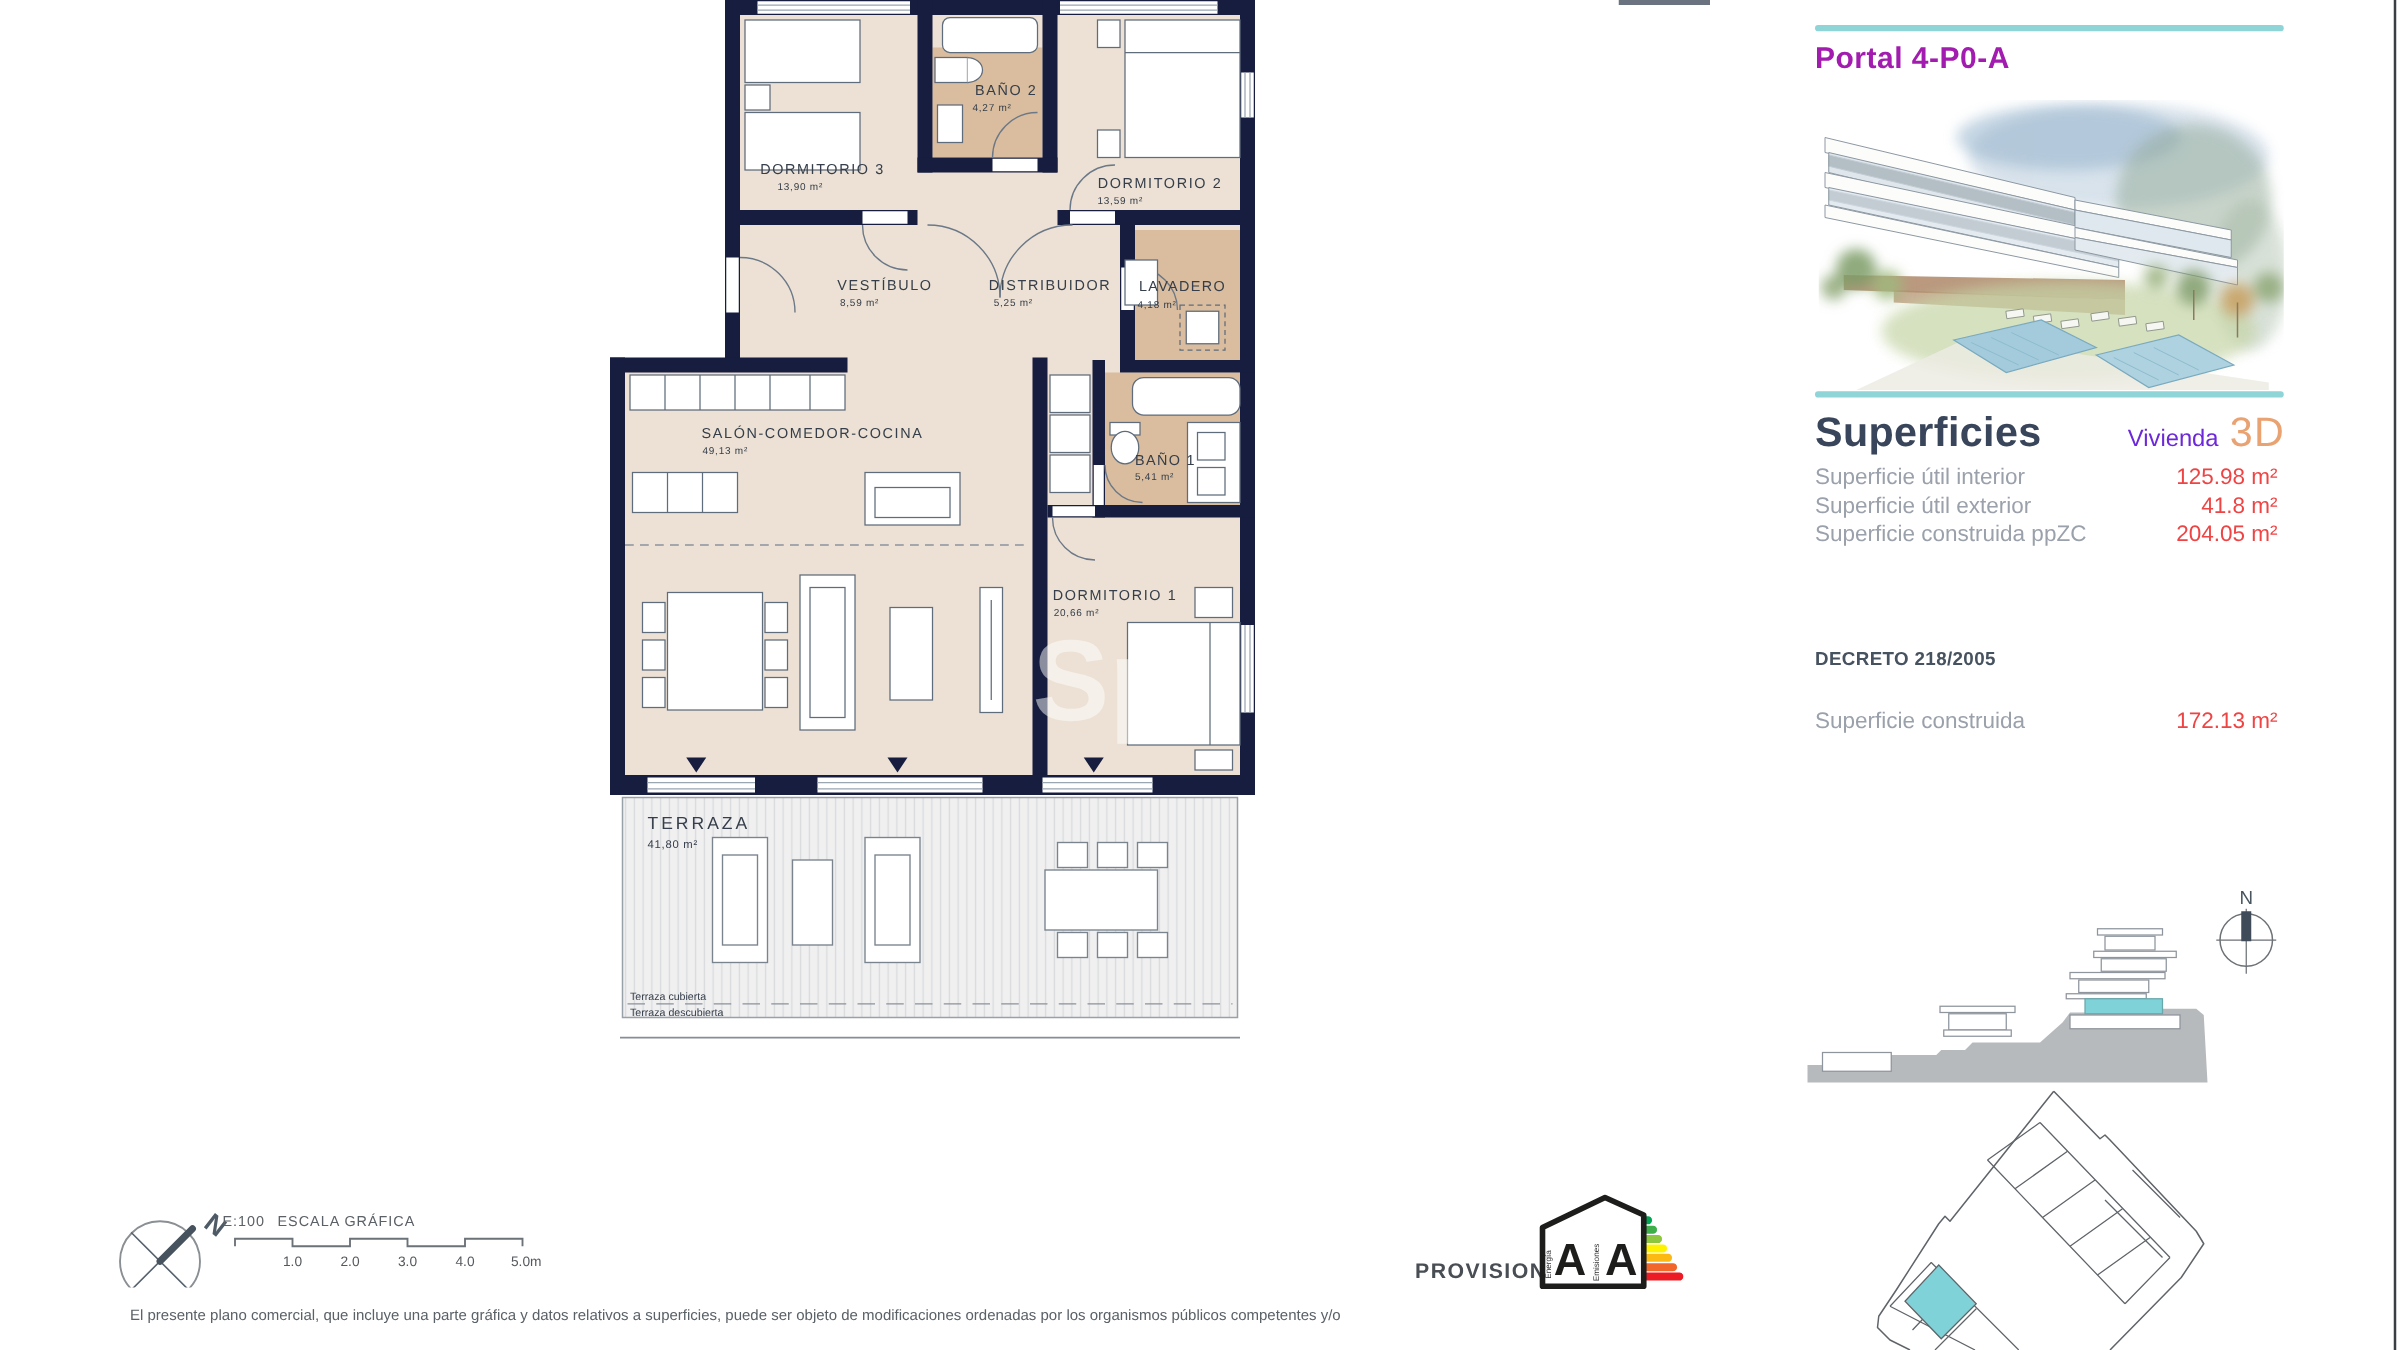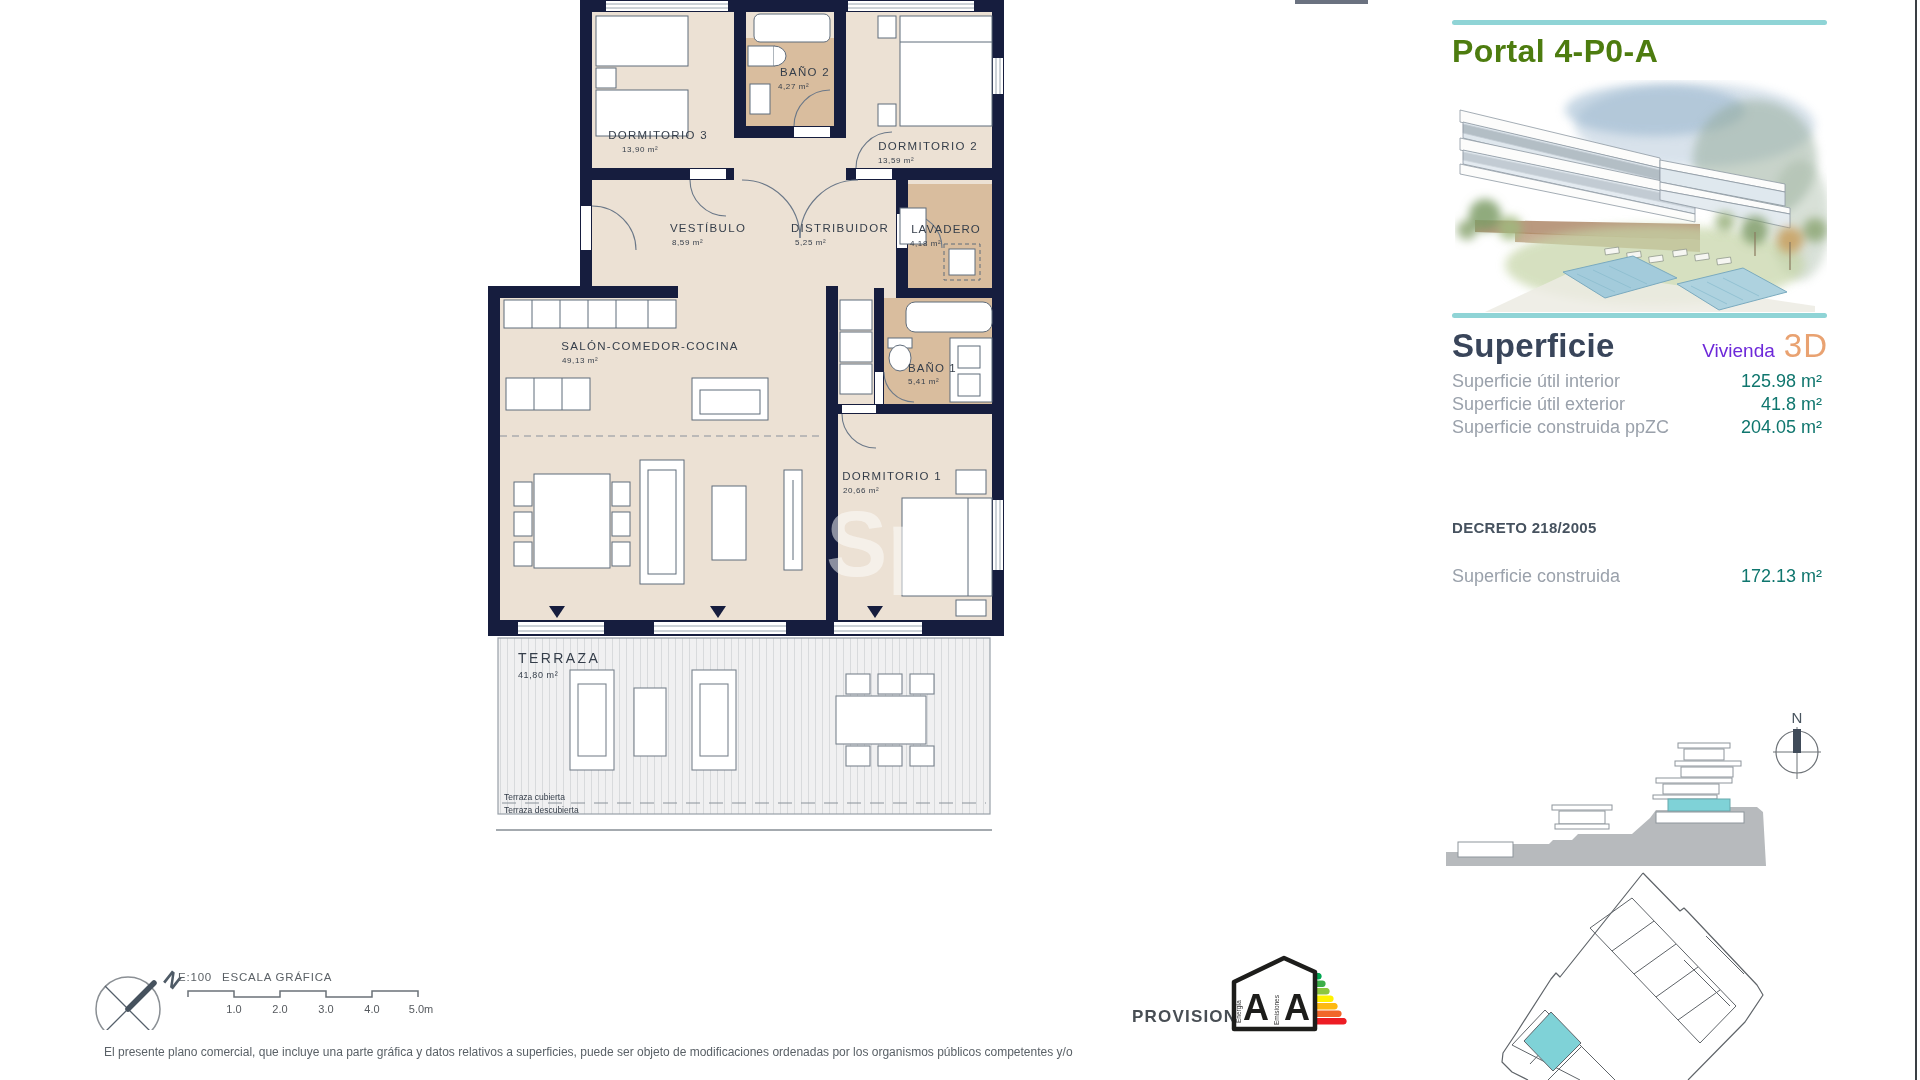--- a/index.html
+++ b/index.html
@@ -4,28 +4,28 @@
 <style>
   html,body{margin:0;padding:0;background:#ffffff;}
   body{font-family:"Liberation Sans", sans-serif;}
   #page{position:relative;width:1920px;height:1080px;background:#fff;overflow:hidden;}
   .abs{position:absolute;}
   svg text{font-family:"Liberation Sans", sans-serif;}
 
   
   #panel{position:absolute;left:1452px;top:0;width:376px;height:1080px;}
   .teal-line{position:absolute;left:0;width:375px;height:5px;background:#8fd4d6;border-radius:3px;}
-  #panel-title{position:absolute;left:0;top:33px;font-size:32px;font-weight:bold;color:#4d7c0f;letter-spacing:.4px;}
+  #panel-title{position:absolute;left:0;top:33px;font-size:24px;font-weight:bold;color:#a21caf;letter-spacing:.4px;}
   .sup-head{position:absolute;left:0;top:327px;width:376px;display:flex;align-items:baseline;}
   .sup-head .h{font-size:33px;font-weight:bold;color:#39455a;letter-spacing:.3px;}
   .sup-head .viv{margin-left:auto;font-size:19px;color:#6d28d9;margin-right:9px;}
   .sup-head .viv3d{font-size:33px;color:#e9a271;margin-right:0;letter-spacing:1px;}
   .srow{position:absolute;left:0;width:370px;height:23px;font-size:18px;}
   .srow .lbl{float:left;color:#9aa1ab;}
-  .srow .val{float:right;color:#0f766e;}
+  .srow .val{float:right;color:#ef4444;}
   .dec-head{position:absolute;left:0;top:519px;font-size:15px;font-weight:bold;color:#46525f;letter-spacing:.3px;}
 
   #provisional{position:absolute;left:1132px;top:1007px;font-size:17px;font-weight:bold;color:#484e54;letter-spacing:1.2px;}
   #disclaimer{position:absolute;left:104px;top:1044px;width:1330px;font-size:12px;line-height:17.5px;color:#5a6167;}
   #right-border{position:absolute;left:1915px;top:0;width:2px;height:1080px;background:#3a3f44;}
   #top-artifact{position:absolute;left:1295px;top:0;width:73px;height:4px;background:#6b7280;}
 </style>
 </head>
 <body>
 
@@ -332,21 +332,21 @@
         <circle cx="335" cy="160" r="13" fill="#c79a55" opacity=".8"></circle>
         <circle cx="270" cy="142" r="10" fill="#93ad75" opacity=".8"></circle>
         <circle cx="360" cy="150" r="12" fill="#8aa470" opacity=".8"></circle>
       </g>
       <path d="M335,162 V190 M300,152 V176" stroke="#8a7a5f" stroke-width="1.2"></path>
     </svg>
 
     <div class="teal-line" style="top:313px"></div>
 
     <div class="sup-head">
-      <span class="h">Superficie</span>
+      <span class="h">Superficies</span>
       <span class="viv">Vivienda</span>
       <span class="viv3d">3D</span>
     </div>
 
     <div class="srow" style="top:371px">
       <span class="lbl">Superficie útil interior</span>
       <span class="val">125.98 m²</span>
     </div>
     <div class="srow" style="top:394px">
       <span class="lbl">Superficie útil exterior</span>

